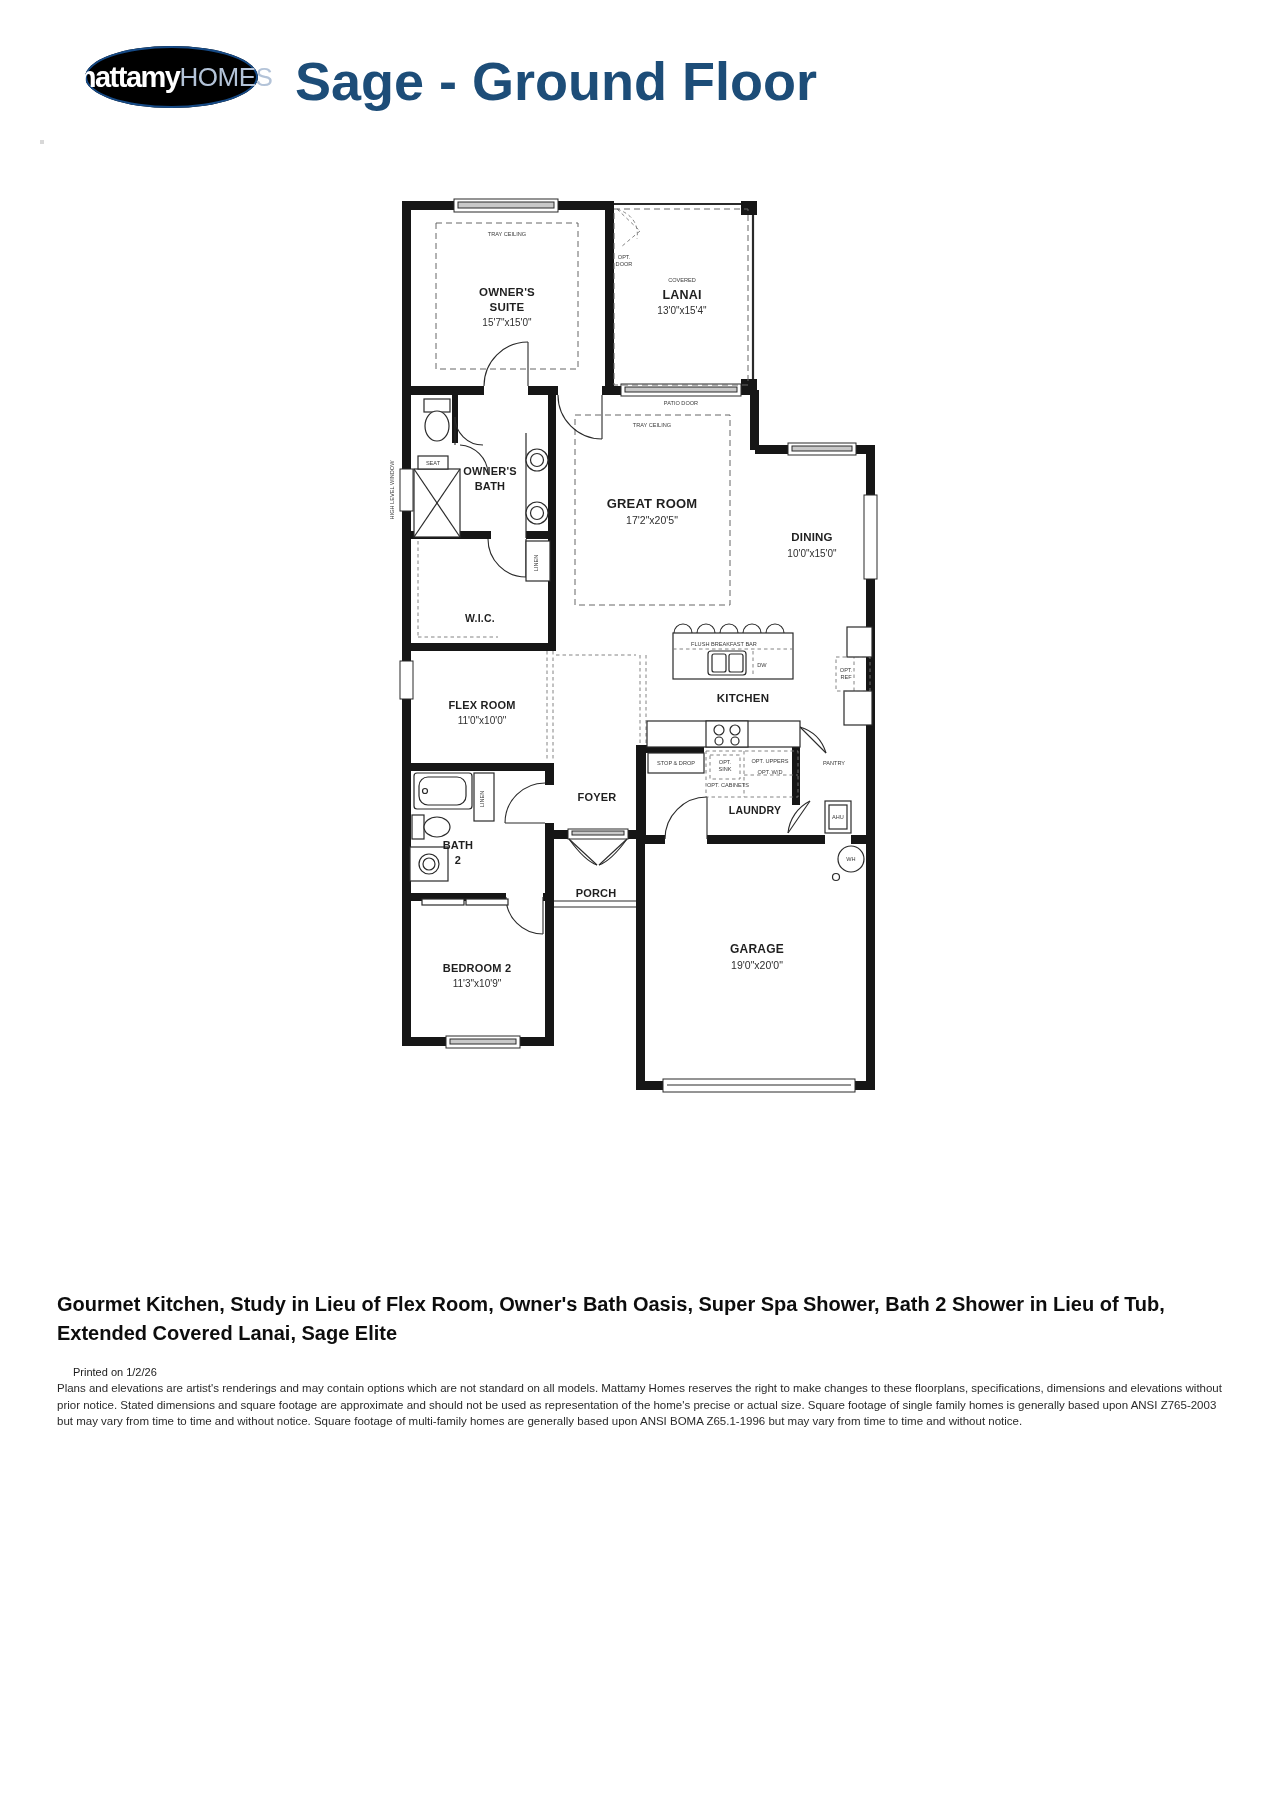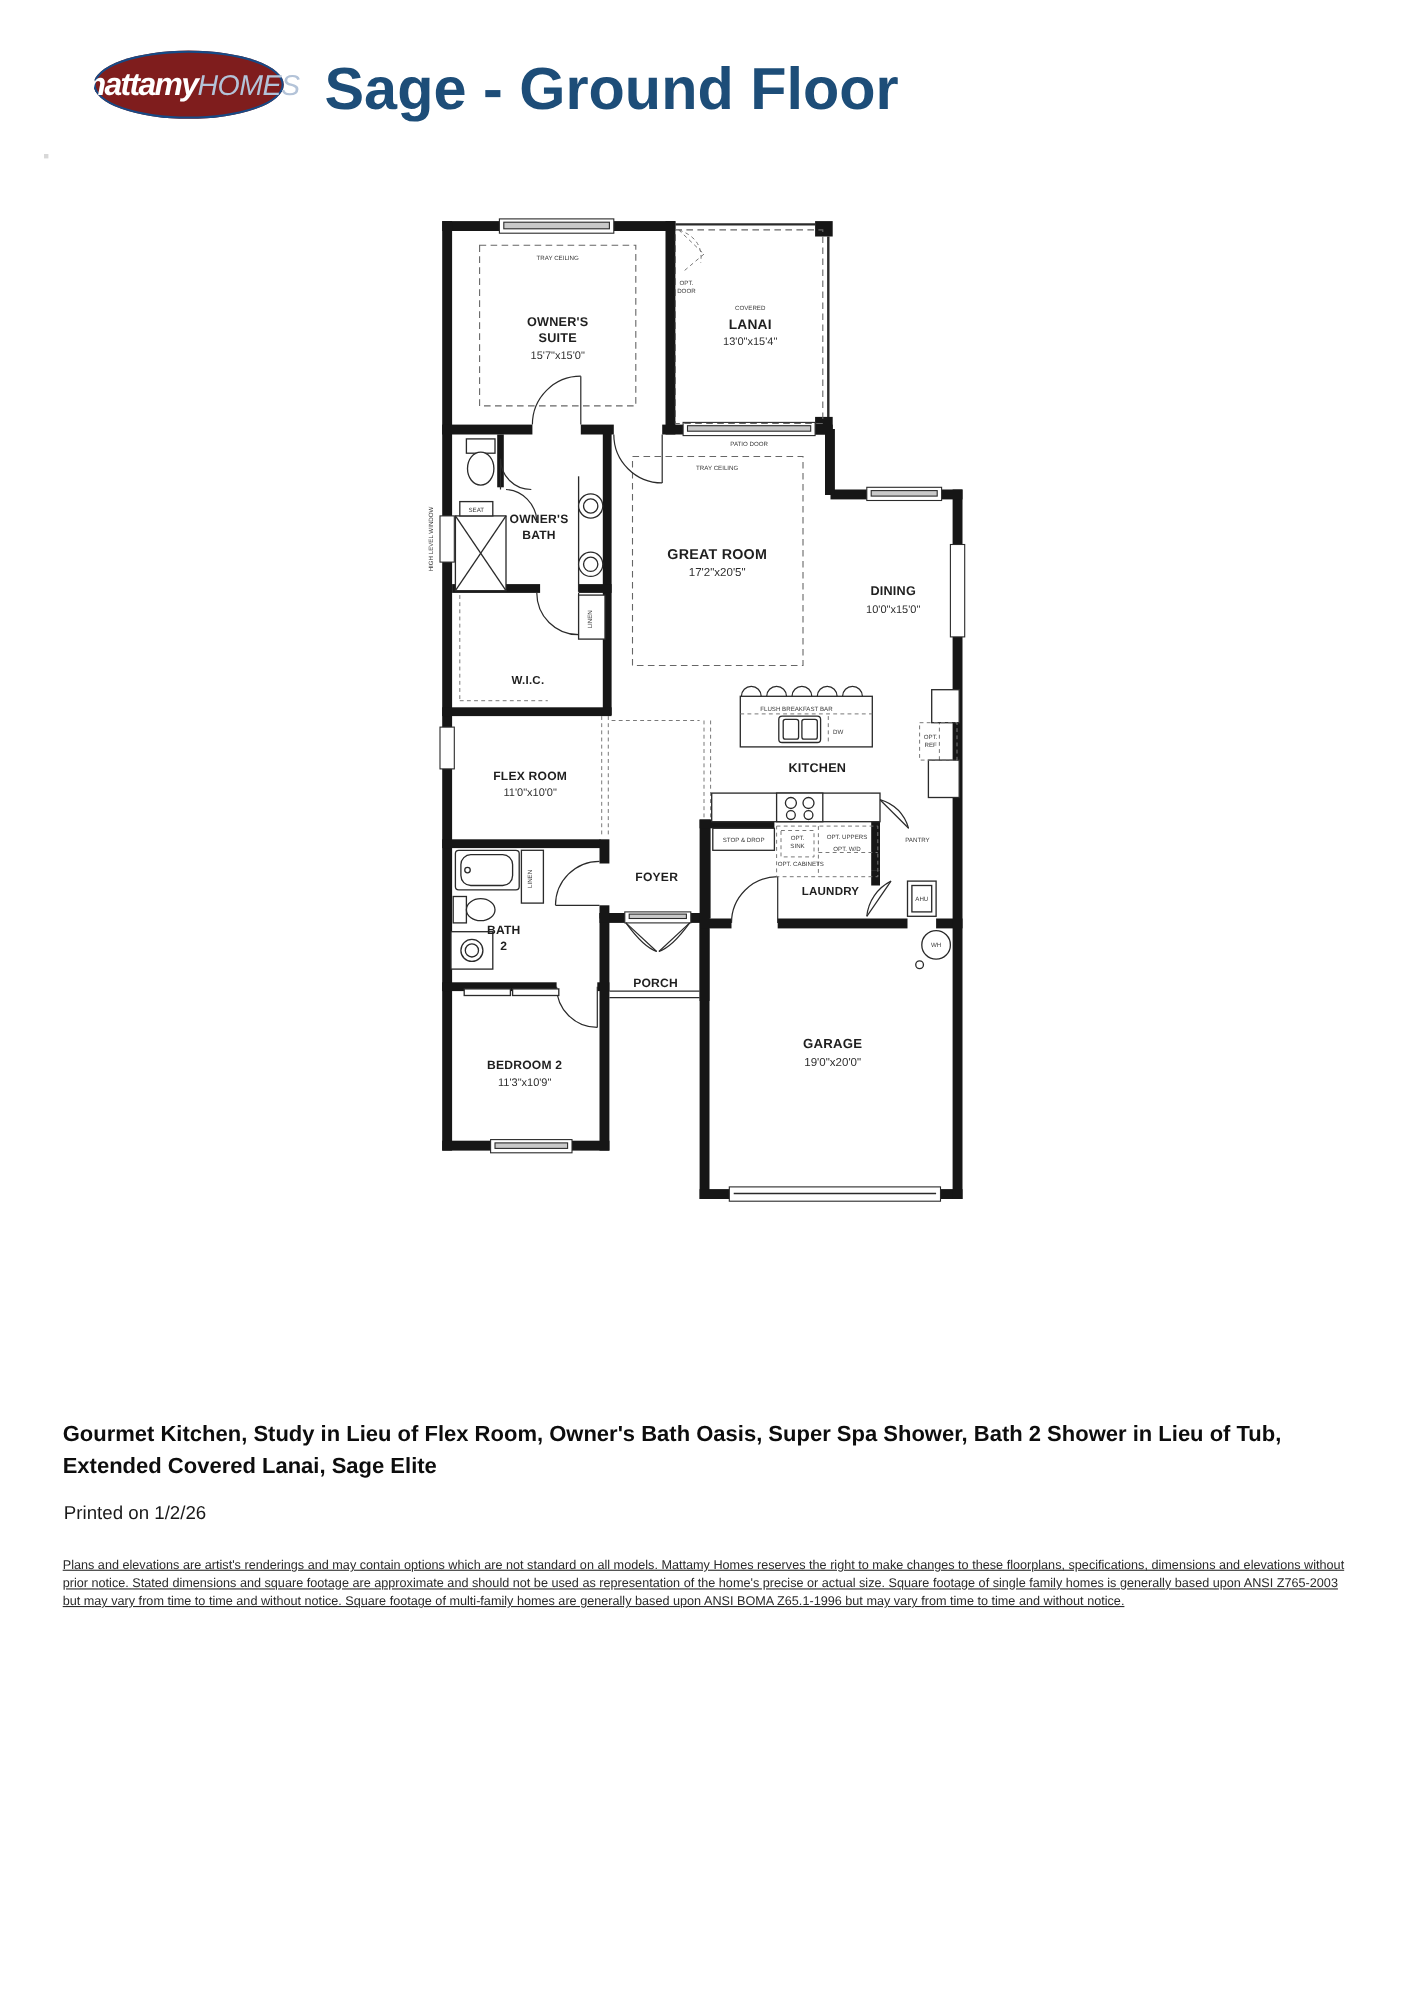--- a/index.html
+++ b/index.html
@@ -1,21 +1,21 @@
 <!DOCTYPE html>
 <html><head>
 <meta charset="utf-8">
 <style>
   html,body{margin:0;padding:0;background:#ffffff;}
   #page{position:relative;width:1280px;height:1810px;background:#ffffff;overflow:hidden;
         font-family:"Liberation Sans",sans-serif;}
   
-  #logo{position:absolute;left:85px;top:46px;width:173px;height:62px;background:#7f1d1d;
+  #logo{position:absolute;left:85px;top:46px;width:173px;height:62px;background:#000000;
         border-radius:50%;display:flex;align-items:center;justify-content:center;
-        box-shadow:inset 0 0 0 2px #164a86;font-style:italic;}
+        box-shadow:inset 0 0 0 2px #164a86;}
   #logo .p1{color:#ffffff;font-weight:700;font-size:29px;letter-spacing:-1.5px;}
   #logo .p2{color:#b3c3d8;font-weight:400;font-size:26px;letter-spacing:-0.5px;}
   #title{position:absolute;left:295px;top:50px;font-size:54px;font-weight:700;
          color:#1d4d78;letter-spacing:0px;}
   #artifact-dot{position:absolute;left:40px;top:140px;width:4px;height:4px;background:#d8d8d8;}
   
   #plan{position:absolute;left:388px;top:193px;width:500px;height:905px;}
   .wall{fill:#161616;}
   .thin{stroke:#2a2a2a;stroke-width:1.2;fill:none;}
   .thin2{stroke:#2a2a2a;stroke-width:2.2;fill:none;}
@@ -26,22 +26,22 @@
   .win{fill:#c9c9c9;stroke:#2a2a2a;stroke-width:1;}
   .winw{fill:#ffffff;stroke:#2a2a2a;stroke-width:1;}
   text{font-family:"Liberation Sans",sans-serif;fill:#1f1f1f;}
   .rm{font-weight:700;text-anchor:middle;letter-spacing:0.2px;}
   .dm{font-weight:400;text-anchor:middle;fill:#2e2e2e;}
   .sm{font-size:5.6px;font-weight:400;text-anchor:middle;fill:#3a3a3a;}
   
   #footer{position:absolute;left:57px;top:1290px;width:1166px;color:#111;}
   #unsel-title{font-size:20px;font-weight:400;color:#0d0d0d;margin:0 0 6px 0;}
   #unsel-list{font-size:20px;font-weight:700;color:#0d0d0d;line-height:1.45;margin:0;}
-  #printed{font-size:17px;color:#1a1a1a;margin:18px 0 0 1px;}
-  #disclaimer{font-size:11.5px;color:#2a2a2a;line-height:1.45;margin:29px 0 0 0;text-decoration:underline;}
+  #printed{font-size:11px;color:#1a1a1a;margin:18px 0 0 16px;}
+  #disclaimer{font-size:11.5px;color:#2a2a2a;line-height:1.45;margin:2px 0 0 0;}
 </style>
 </head>
 <body>
 
 <div id="page">
 
   <div id="logo">
     <span class="p1">mattamy</span>
       <span class="p2">HOMES</span>
   </div>

